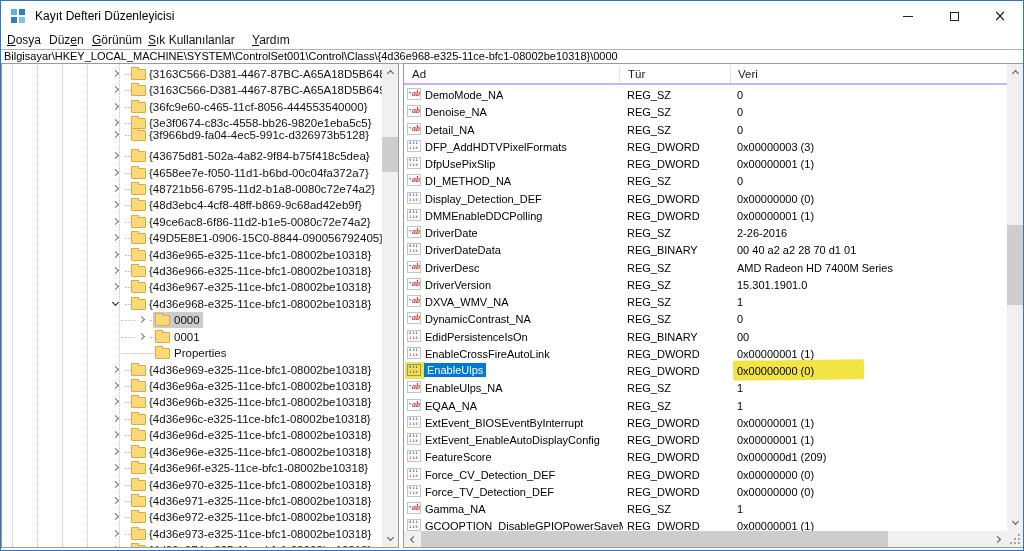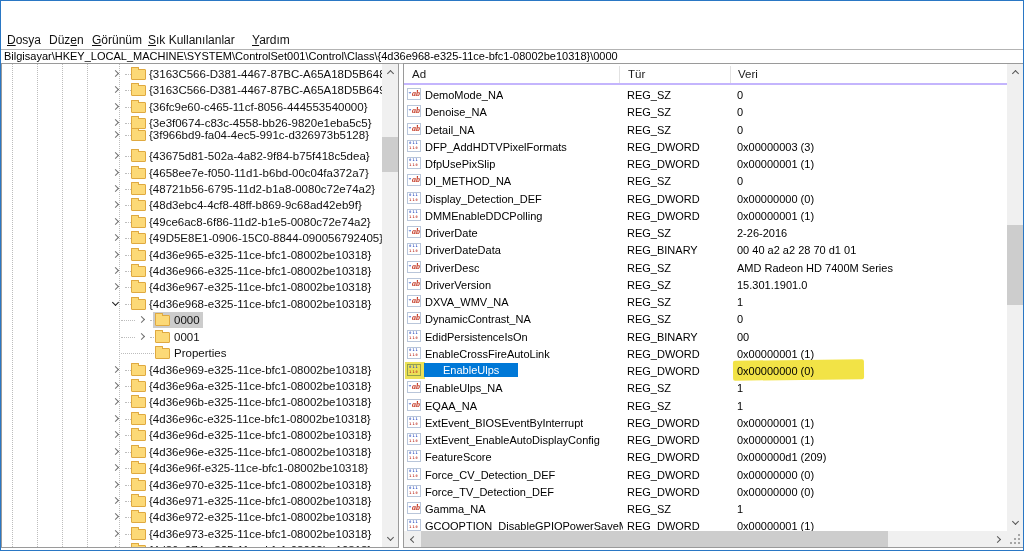--- a/index.html
+++ b/index.html
@@ -72,34 +72,56 @@
   .lrow{position:absolute;left:0;right:0;height:17px;}
   .ic{position:absolute;left:3px;top:2px;width:14px;height:12px;border:1px solid #b9c6da;
     background:#fff;z-index:1;text-align:center;overflow:hidden;}
   .ic-sz{font:italic bold 8px/10px "Liberation Serif","DejaVu Serif",serif;color:#c3341f;}
   .ic-sz .q{color:#3757c4;font-size:7px;font-style:normal;}
   .ic-bin b{display:block;font:3.5px/5px "DejaVu Sans Mono",monospace;font-weight:bold;
     letter-spacing:1px;color:#3052c0;}
   .ic-bin b.r{color:#c0392d;}
   .lname{position:absolute;left:21px;top:3px;font-size:11px;white-space:nowrap;
     max-width:198px;overflow:hidden;color:#000;z-index:2;}
-  .lname.sel{background:#0078d7;color:#fff;left:20px;top:1px;padding:1px 19px;text-align:right;}
+  .lname.sel{background:#0078d7;color:#fff;left:20px;top:1px;padding:1px 3px;text-align:right;}
   .ltype{position:absolute;left:223px;top:3px;font-size:11px;white-space:nowrap;color:#000;}
   .ldata{position:absolute;left:333px;top:3px;font-size:11px;white-space:nowrap;color:#000;z-index:2;}
   .hl-data{position:absolute;left:329px;top:-2px;width:131px;height:20px;background:#f1e136;
     transform:rotate(-0.6deg);border-radius:2px;z-index:0;opacity:.92;}
   .hl-icon{position:absolute;left:1px;top:0;width:20px;height:17px;background:#e9dc3a;
     opacity:.85;z-index:0;}
   .lrow.hl .ic{background:transparent;border-color:#93a14c;}
 </style>
 </head>
 <body>
 
 <div class="window">
 
+  <div class="titlebar">
+    <span class="app-icon">
+      <svg width="16" height="16" viewBox="0 0 16 16">
+        <rect x="1" y="1" width="6" height="6" fill="#5fb2e2"></rect>
+        <rect x="9" y="1" width="6" height="6" fill="#2d7fc1"></rect>
+        <rect x="1" y="9" width="6" height="6" fill="#2d7fc1"></rect>
+        <rect x="9" y="9" width="6" height="6" fill="#7cc4ea"></rect>
+      </svg>
+    </span>
+    <span class="win-title">Kayıt Defteri Düzenleyicisi</span>
+    <div class="caption">
+      <div class="cbtn">
+        <span class="glyph-min"></span>
+      </div>
+      <div class="cbtn">
+        <span class="glyph-max"></span>
+      </div>
+      <div class="cbtn">
+        <span class="glyph-close">×</span>
+      </div>
+    </div>
+  </div>
 
   <div class="menubar" id="menubar">
       <span class="menu-item" style="left: 6px;"><u>D</u>osya</span>
       <span class="menu-item" style="left: 48px;">Düz<u>e</u>n</span>
       <span class="menu-item" style="left: 91px;"><u>G</u>örünüm</span>
       <span class="menu-item" style="left: 147px;"><u>S</u>ık Kullanılanlar</span>
       <span class="menu-item" style="left: 251px;"><u>Y</u>ardım</span>
     </div>
 
   <div class="addressbar">Bilgisayar\HKEY_LOCAL_MACHINE\SYSTEM\ControlSet001\Control\Class\{4d36e968-e325-11ce-bfc1-08002be10318}\0000</div>

